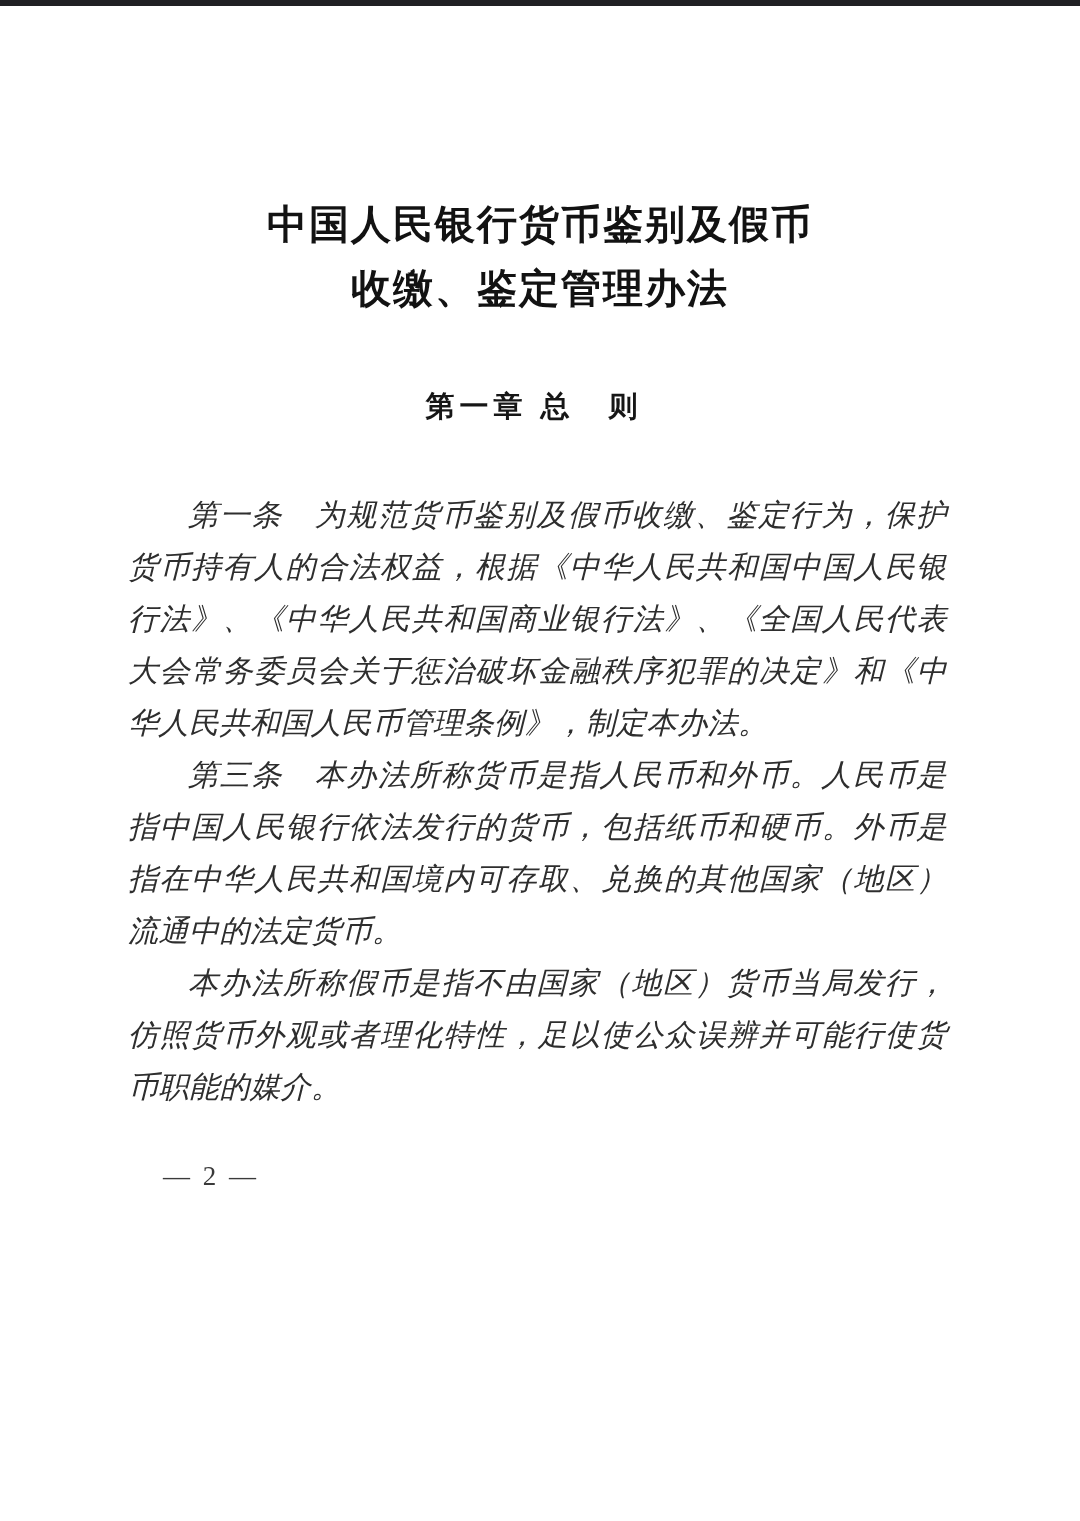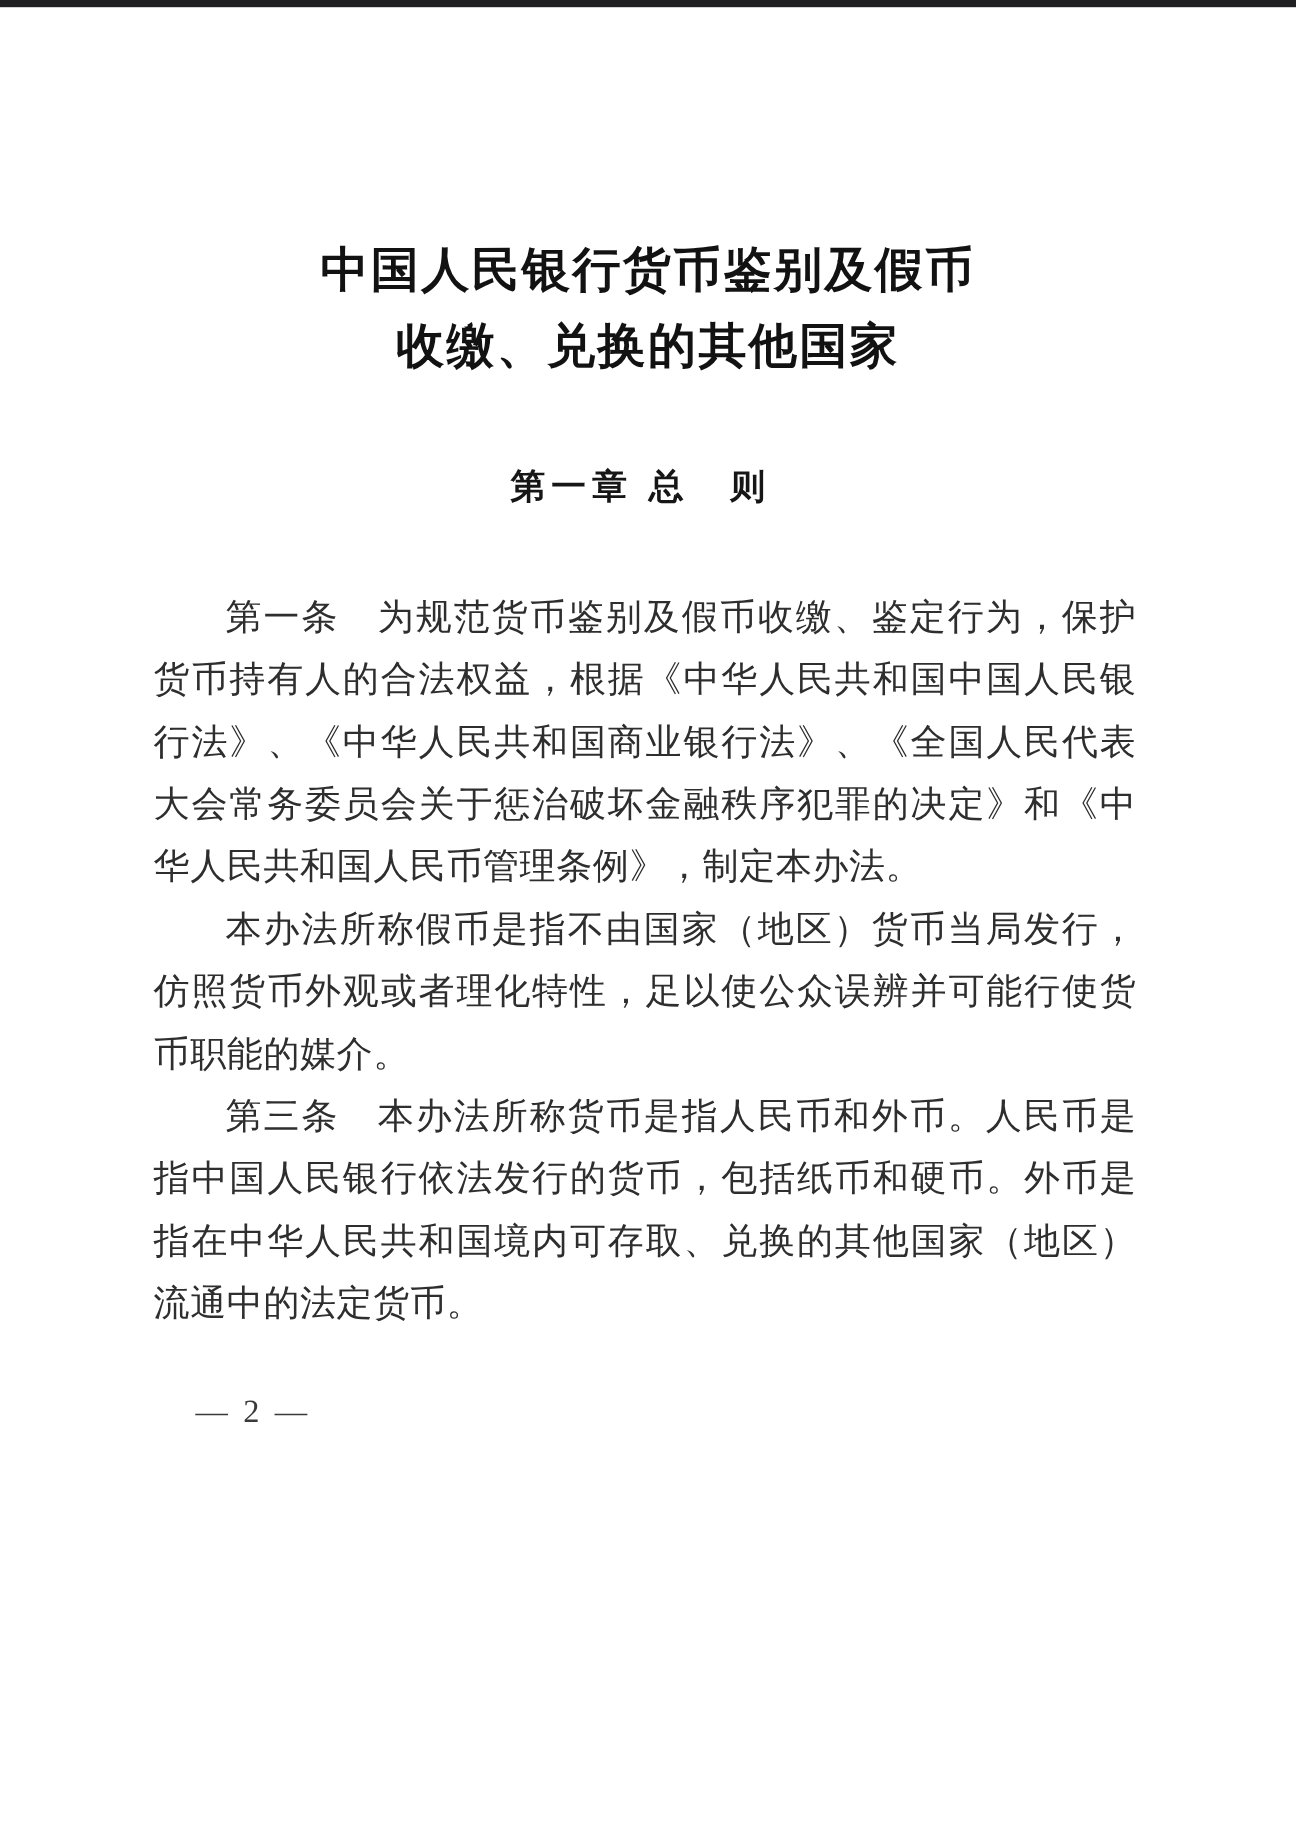--- a/index.html
+++ b/index.html
@@ -56,45 +56,46 @@
     font-size: 30px;
     line-height: 52px;
     color: #2e2e2e;
     text-align: justify;
   }
   .doc-body p {
     margin: 0;
     padding: 0;
     text-indent: 2em;
     letter-spacing: 0.5px;
+    font-style: italic;
   }
   .page-number {
     margin: 48px 0 0 163px;
     font-family: "Liberation Serif", "DejaVu Serif", serif;
     font-size: 27px;
     line-height: 31px;
     color: #3a3a3a;
     letter-spacing: 3px;
   }
 </style>
 </head>
 <body>
 
 <div class="page">
 
   <div class="scan-bar"></div>
 
   <h1 class="doc-title">
     <span class="title-line">中国人民银行货币鉴别及假币</span>
-    <span class="title-line">收缴、兑换的其他国家</span>
+    <span class="title-line">收缴、鉴定管理办法</span>
   </h1>
 
   <h2 class="chapter-heading">第一章 总　则</h2>
 
   <div class="doc-body">
     <p>第一条　为规范货币鉴别及假币收缴、鉴定行为，保护货币持有人的合法权益，根据《中华人民共和国中国人民银行法》、《中华人民共和国商业银行法》、《全国人民代表大会常务委员会关于惩治破坏金融秩序犯罪的决定》和《中华人民共和国人民币管理条例》，制定本办法。</p>
+    <p>第三条　本办法所称货币是指人民币和外币。人民币是指中国人民银行依法发行的货币，包括纸币和硬币。外币是指在中华人民共和国境内可存取、兑换的其他国家（地区）流通中的法定货币。</p>
     <p>本办法所称假币是指不由国家（地区）货币当局发行，仿照货币外观或者理化特性，足以使公众误辨并可能行使货币职能的媒介。</p>
-    <p>第三条　本办法所称货币是指人民币和外币。人民币是指中国人民银行依法发行的货币，包括纸币和硬币。外币是指在中华人民共和国境内可存取、兑换的其他国家（地区）流通中的法定货币。</p>
   </div>
 
   <div class="page-number">— 2 —</div>
 
 </div>
 
 </body></html>

